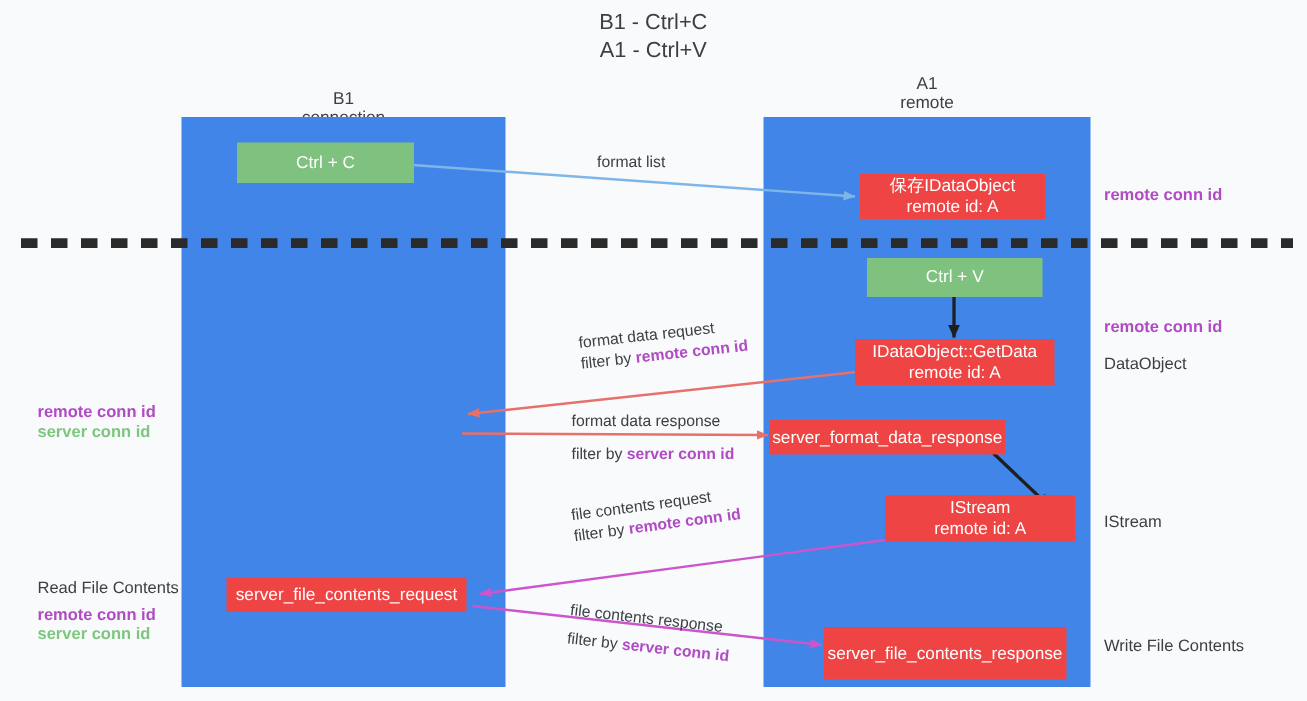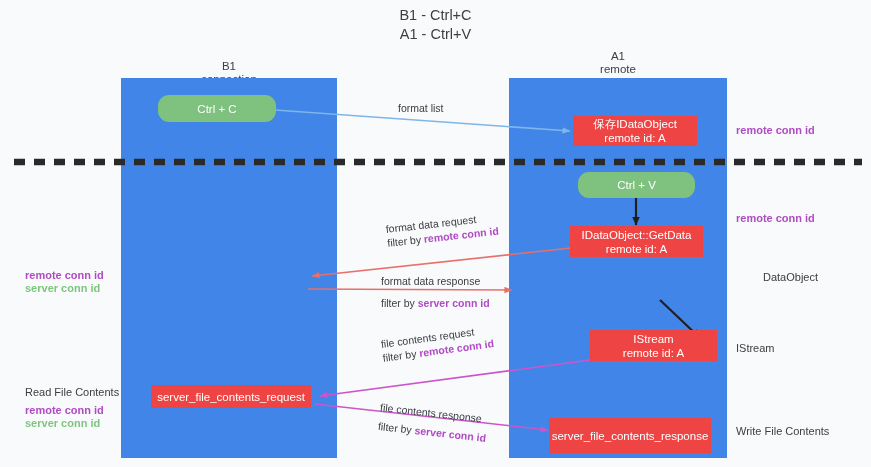--- a/index.html
+++ b/index.html
@@ -28,21 +28,21 @@
   .lane{background:#4285e8;}
 
   
   .box{
     box-sizing:border-box;
     display:flex;flex-direction:column;
     align-items:center;justify-content:center;
     color:#ffffff;font-size:11.5px;line-height:14px;
     text-align:center;white-space:pre;
   }
-  .box.green{background:#7fc17f;border-radius:11px;}
+  .box.green{background:#7fc17f;}
   .box.orange{background:#ef4444;}
 
   
   .ann{font-size:11px;line-height:14px;white-space:pre;}
   .ann.plain{color:#3c4043;}
   .purple{color:#b04bc4;font-weight:bold;}
   .green-t{color:#7dc67d;font-weight:bold;}
 
   
   .albl{
@@ -106,20 +106,21 @@
 
   <div class="abs box orange" style="left:573px;top:116px;width:124px;height:30px;">保存IDataObject
 remote id: A</div>
 
   <div class="abs box green" style="left:578px;top:172px;width:117px;height:26px;">Ctrl + V</div>
 
   <div class="abs box orange" style="left:570px;top:226px;width:133px;height:31px;">IDataObject::GetData
 remote id: A</div>
 
 
+  <div class="abs box orange" style="left:513px;top:280px;width:157px;height:23px;">server_format_data_response</div>
 
   <div class="abs box orange" style="left:590px;top:330px;width:127px;height:31px;">IStream
 remote id: A</div>
 
   <div class="abs box orange" style="left:151px;top:385px;width:160px;height:23px;">server_file_contents_request</div>
 
   <div class="abs box orange" style="left:549px;top:418px;width:162px;height:35px;">server_file_contents_response</div>
 
   <div class="abs albl" style="left:398px;top:101px;">format list</div>
 
@@ -140,21 +141,21 @@
 
   <div class="abs" style="left:381px;top:400px;transform:rotate(6.4deg);transform-origin:0 0;">
     <div class="albl">file contents response</div>
     <div class="albl" style="margin-top:5px;"><span>filter by </span><span class="purple">server conn id</span></div>
   </div>
 
   <div class="abs ann purple" style="left:736px;top:123px;">remote conn id</div>
 
   <div class="abs ann purple" style="left:736px;top:211px;">remote conn id</div>
 
-  <div class="abs ann plain" style="left:763px;top:236px;margin-top:34px;">DataObject</div>
+  <div class="abs ann plain" style="left:736px;top:236px;">DataObject</div>
 
   <div class="abs ann plain" style="left:736px;top:341px;">IStream</div>
 
   <div class="abs ann plain" style="left:736px;top:424px;">Write File Contents</div>
 
   <div class="abs ann purple" style="left:25px;top:268px;">remote conn id</div>
   <div class="abs ann green-t" style="left:25px;top:281px;">server conn id</div>
 
   <div class="abs ann plain" style="left:25px;top:385px;">Read File Contents</div>
   <div class="abs ann purple" style="left:25px;top:403px;">remote conn id</div>

